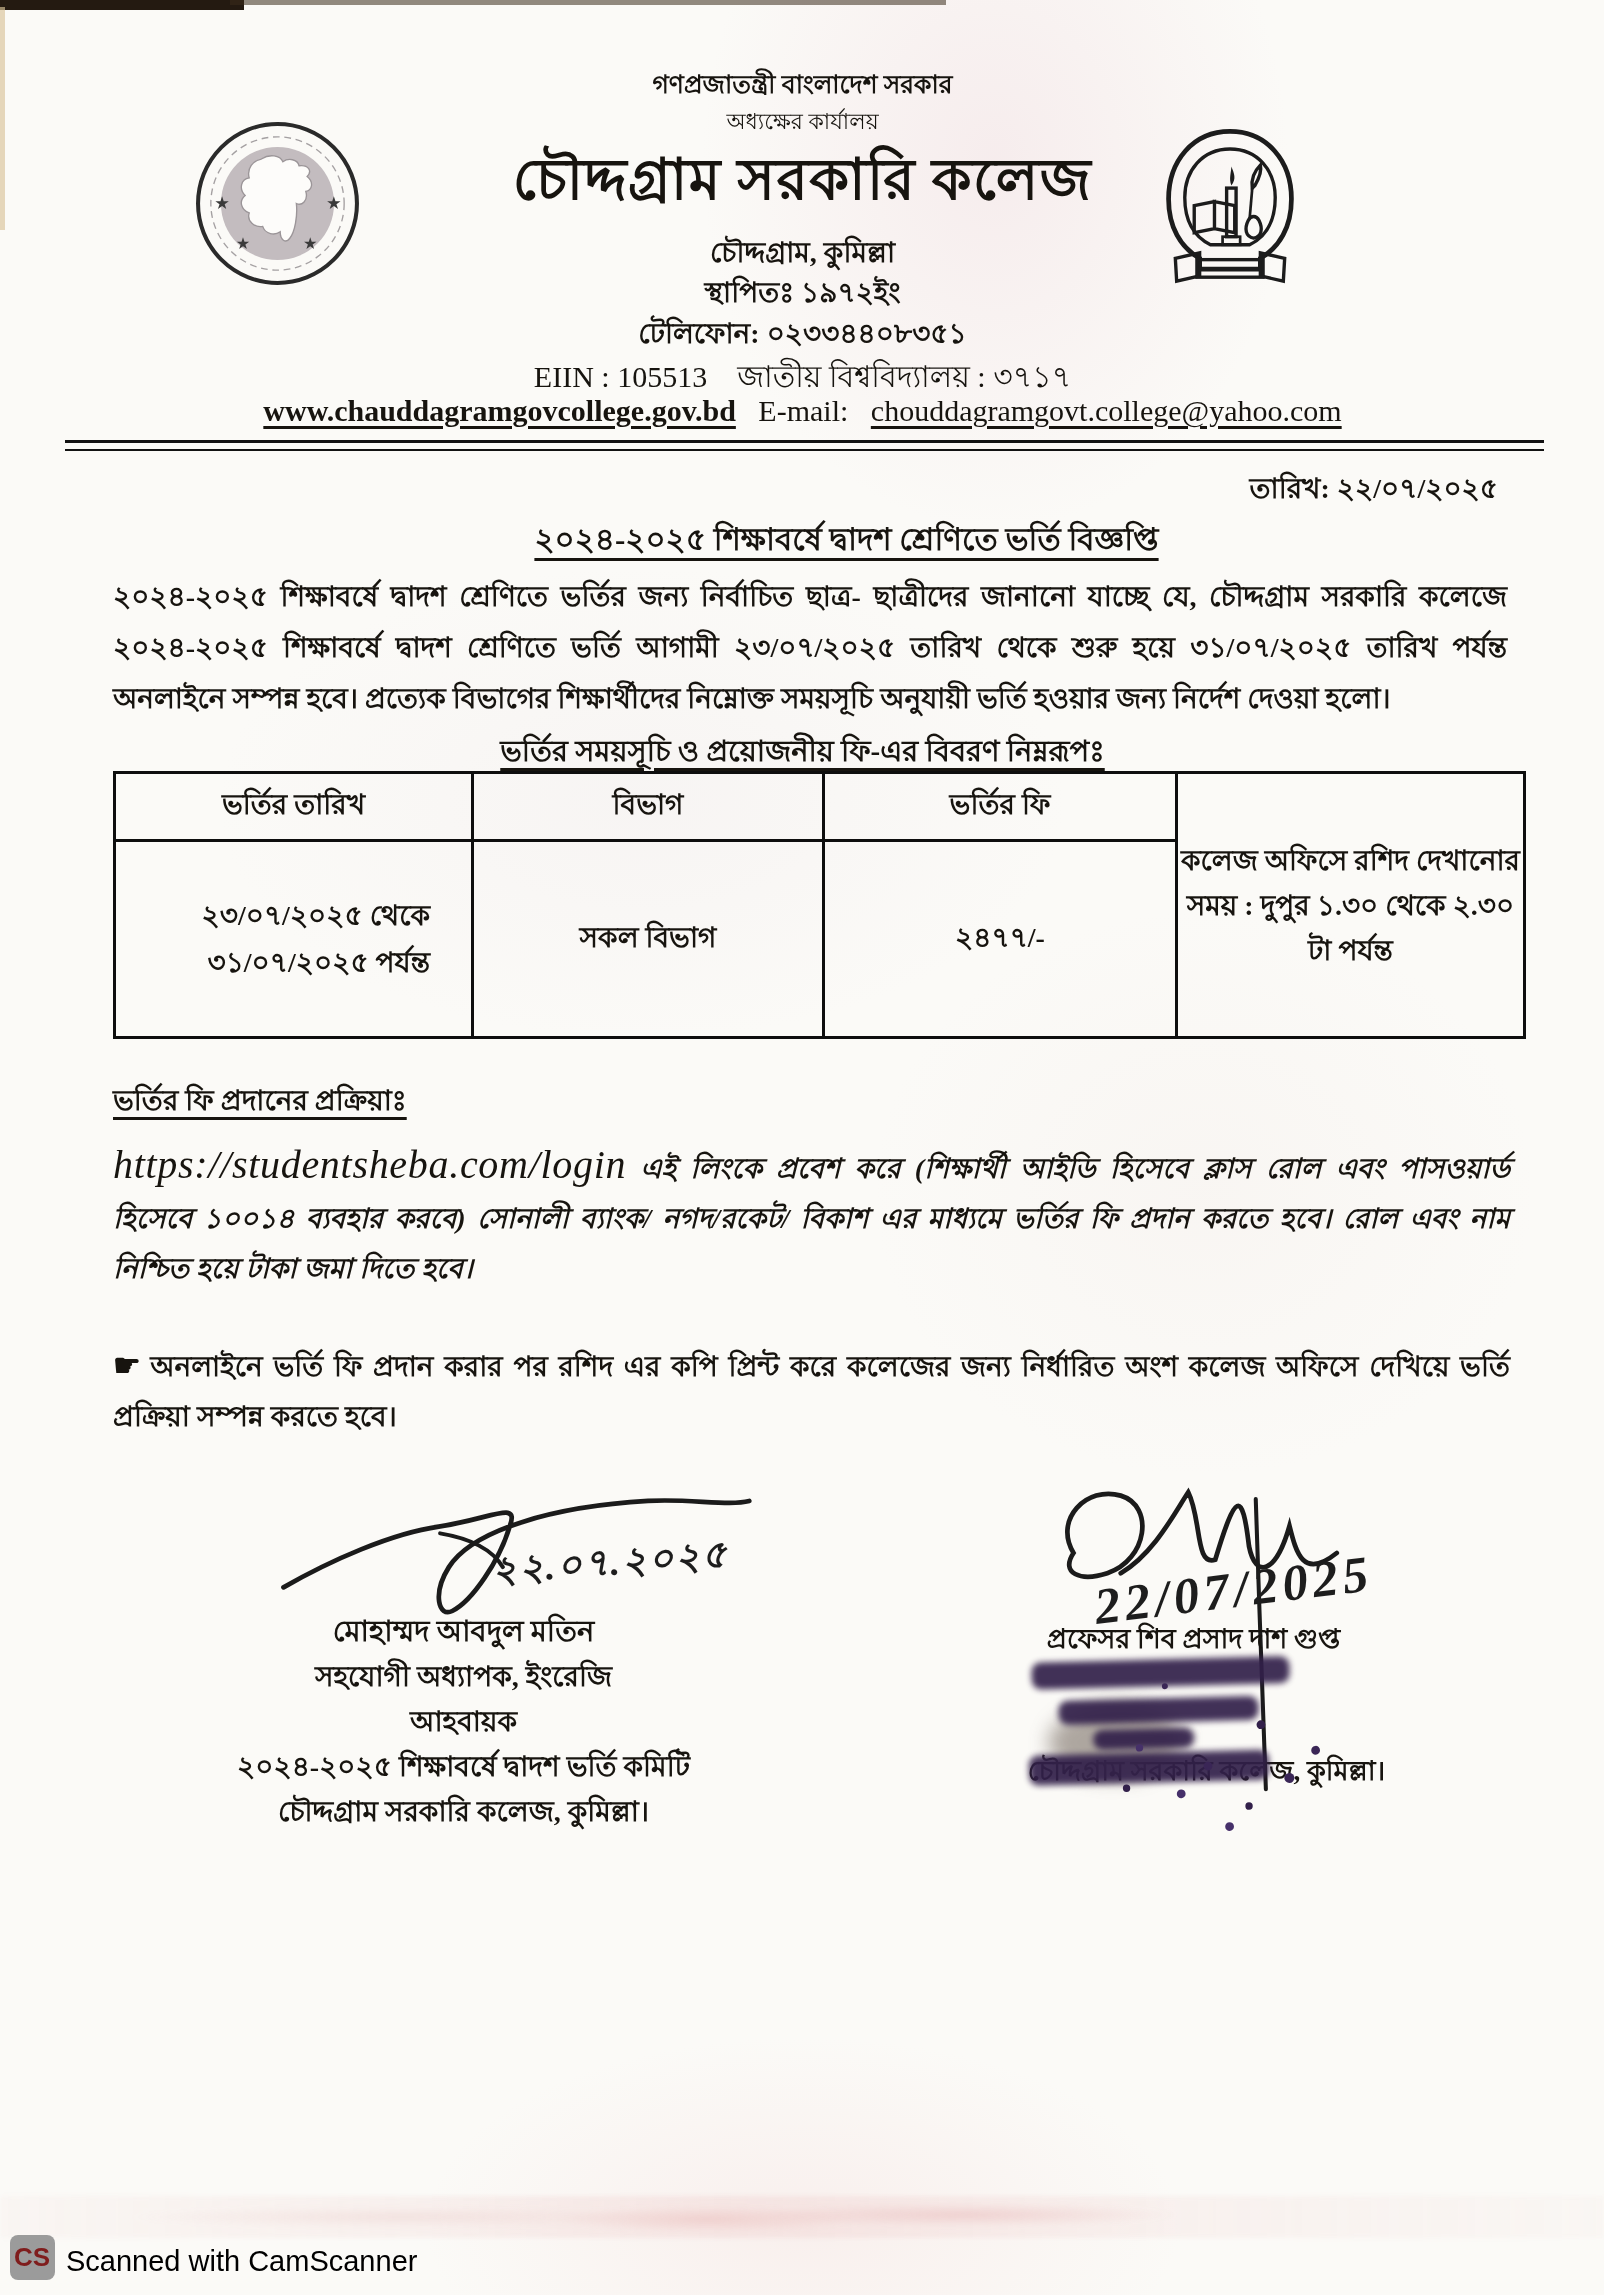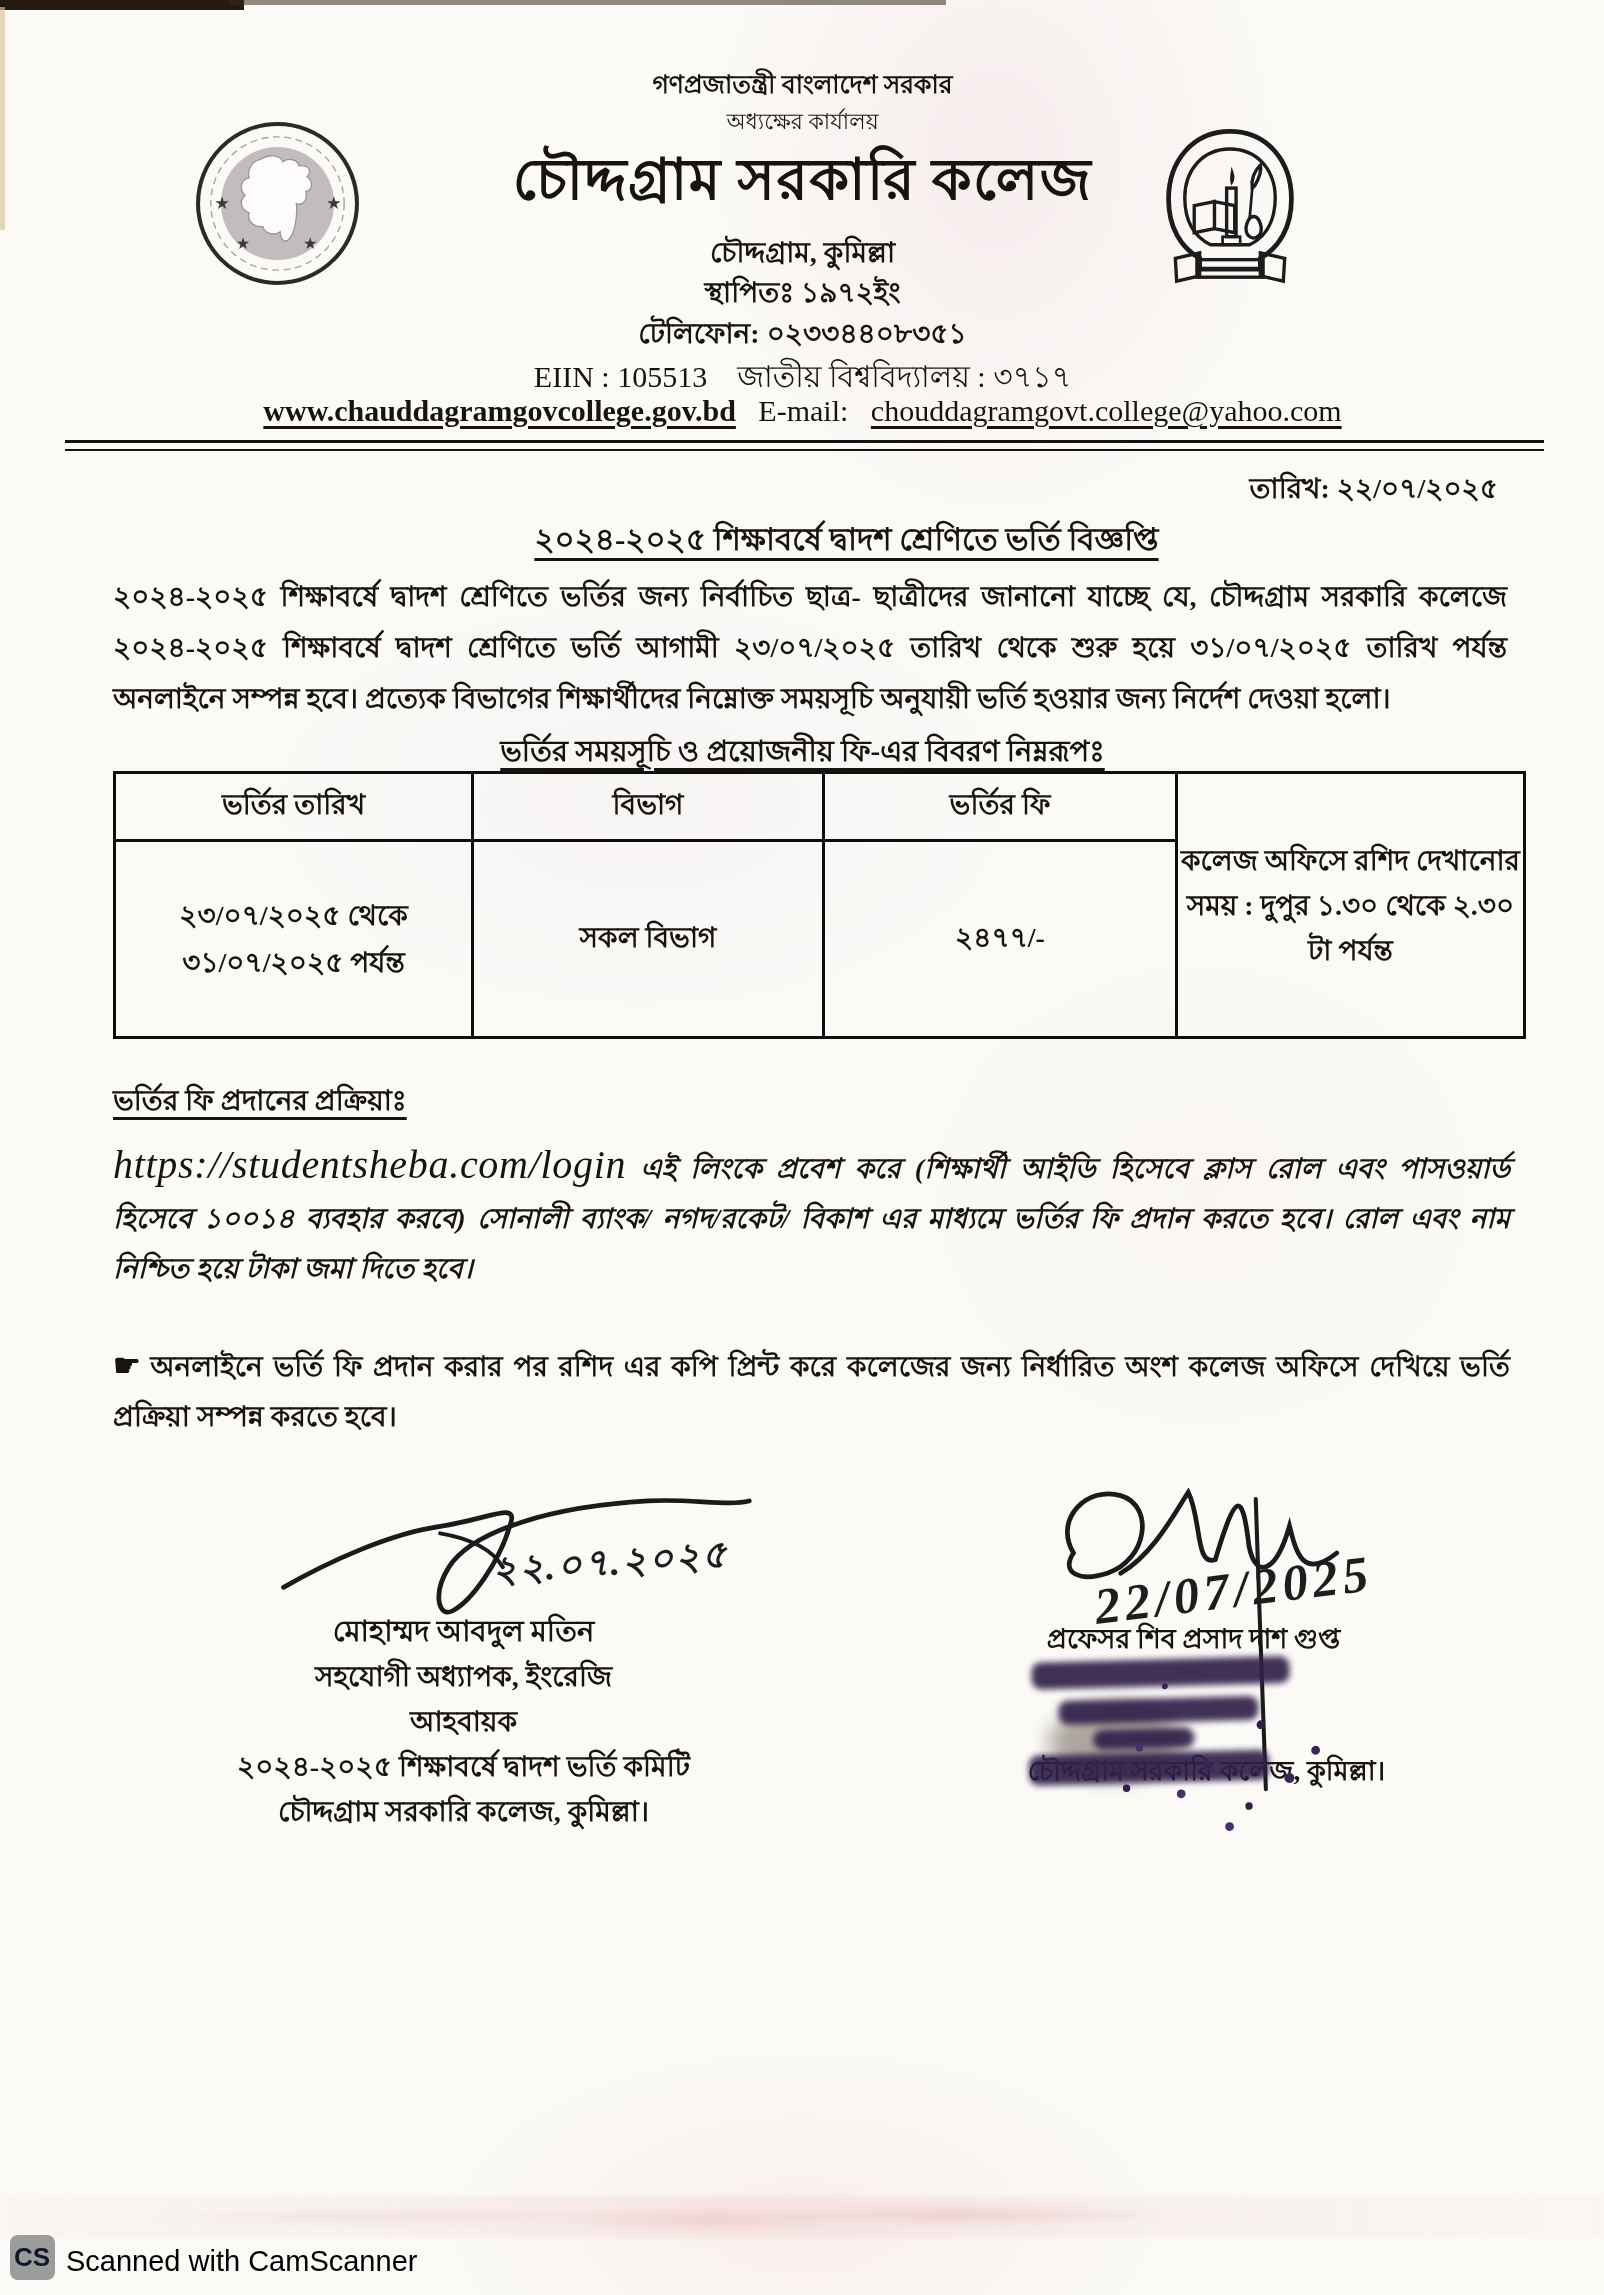--- a/index.html
+++ b/index.html
@@ -86,21 +86,21 @@
   .stamp .r3{left:65px;top:72px;width:101px;height:20px;}
   .stamp .r4{left:0px;top:96px;width:240px;height:30px;}
   .stamp .smudge{position:absolute;left:20px;top:47px;width:135px;height:74px;background:#6e6258;border-radius:50%;filter:blur(9.5px);opacity:.55;}
   .stamp .speck{position:absolute;left:135px;top:27px;width:6px;height:6px;border-radius:50%;background:#3a2656;
     box-shadow:41px 81px 0 1.4px #3a2656, -27px 61px 0 0.7px #46306a, 95px 41px 0 1.4px #32204a,
                122px 95px 0 2px #3a2656, 13.5px 108px 0 1.4px #46306a, 81px 122px 0 0.7px #32204a,
                149px 68px 0 1.4px #3a2656, -41px 101px 0 0.7px #32204a, 61px 142px 0 1.4px #46306a;}
 
   
   .cs-badge{left:9.5px;top:2235px;width:45px;height:45px;background:#9b9b9b;border-radius:8px;
-    color:#0f172a;font-family:"Liberation Sans",sans-serif;font-weight:700;font-size:26px;
+    color:#7f1d1d;font-family:"Liberation Sans",sans-serif;font-weight:700;font-size:26px;
     display:flex;align-items:center;justify-content:center;}
   .cs-label{left:66px;top:2245px;font-family:"Liberation Sans",sans-serif;font-size:29px;color:#000000;}
 </style>
 </head>
 <body>
 
 <div class="page">
   <div class="tint abs"></div>
   <div class="abs top-band"></div>
   <div class="abs top-band2"></div>
@@ -174,21 +174,21 @@
         <col style="width:348px">
       </colgroup>
     <tbody>
         <tr>
       <th>ভর্তির তারিখ</th>
       <th>বিভাগ</th>
       <th>ভর্তির ফি</th>
       <td rowspan="2" class="note-cell">কলেজ অফিসে রশিদ দেখানোর সময় : দুপুর ১.৩০ থেকে ২.৩০ টা পর্যন্ত</td>
     </tr>
     <tr>
-      <td class="body" style="line-height:47px;padding:0 41px;">২৩/০৭/২০২৫ থেকে ৩১/০৭/২০২৫ পর্যন্ত</td>
+      <td class="body" style="line-height:47px;padding:0 41px;text-align:right;">২৩/০৭/২০২৫ থেকে ৩১/০৭/২০২৫ পর্যন্ত</td>
       <td class="body">সকল বিভাগ</td>
       <td class="body">২৪৭৭/-</td>
     </tr>
   </tbody>
     </table>
 
   <div class="abs pay-head">
     <span>ভর্তির ফি প্রদানের প্রক্রিয়াঃ</span>
   </div>
   <div class="abs pay-para">

